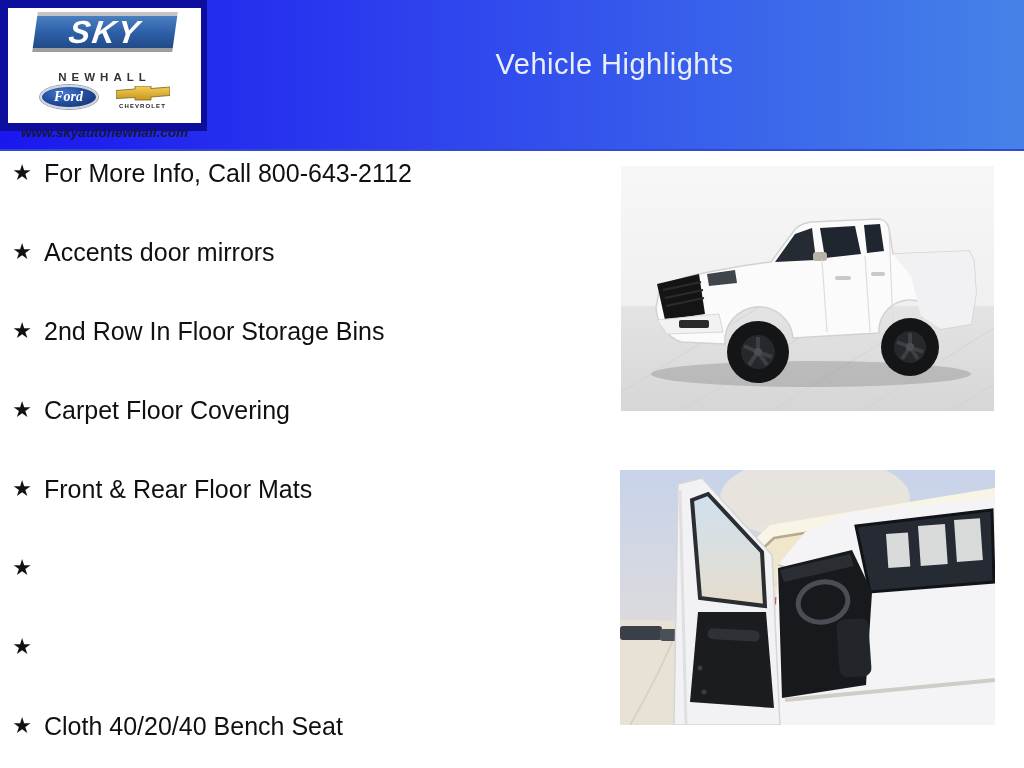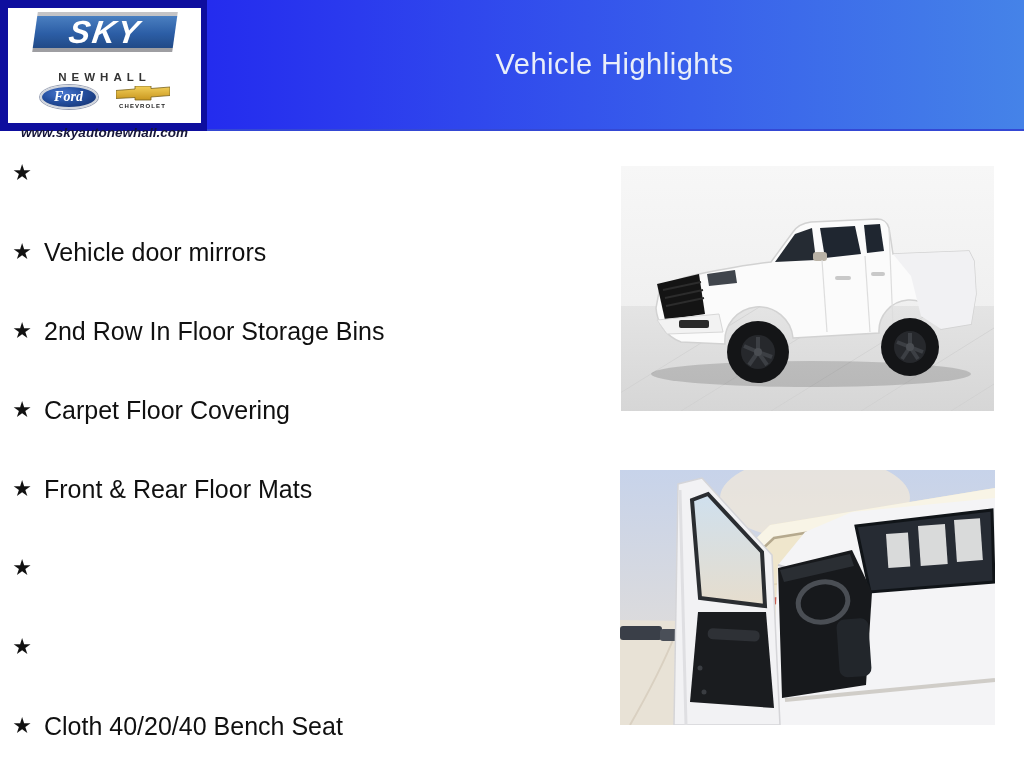--- a/index.html
+++ b/index.html
@@ -2,21 +2,21 @@
 <html><head>
 <meta charset="utf-8">
 <style>
   html,body{margin:0;padding:0;}
   body{
     width:1024px;height:768px;position:relative;overflow:hidden;
     background:#ffffff;font-family:"Liberation Sans",sans-serif;
   }
   
   .header{
-    position:absolute;left:0;top:0;width:1024px;height:131px;
+    position:absolute;left:0;top:0;width:1024px;height:151px;
     background:linear-gradient(90deg,#1a17ee 0%,#2b3bee 35%,#4583e8 100%);
     border-bottom:2px solid #3448d4;box-sizing:border-box;
   }
   .header-title{
     position:absolute;left:205px;top:0;width:819px;height:129px;
     display:flex;align-items:center;justify-content:center;
     font-size:29px;color:#e9eef9;letter-spacing:.5px;
   }
   
   .logo-block{
@@ -106,24 +106,25 @@
         <div class="chevy-name">CHEVROLET</div>
       </div>
     </div>
     <div class="dealer-url">www.skyautonewhall.com</div>
   </div>
 </div>
 
 <ul class="features">
   <li>
     <span class="star">★</span>
-  </li>
-  <li>
-    <span class="star">★</span>
-    <span class="feature-label">Vehicle door mirrors</span>
+    <span class="feature-label">For More Info, Call 800-643-2112</span>
+  </li>
+  <li>
+    <span class="star">★</span>
+    <span class="feature-label">Accents door mirrors</span>
   </li>
   <li>
     <span class="star">★</span>
     <span class="feature-label">2nd Row In Floor Storage Bins</span>
   </li>
   <li>
     <span class="star">★</span>
     <span class="feature-label">Carpet Floor Covering</span>
   </li>
   <li>

